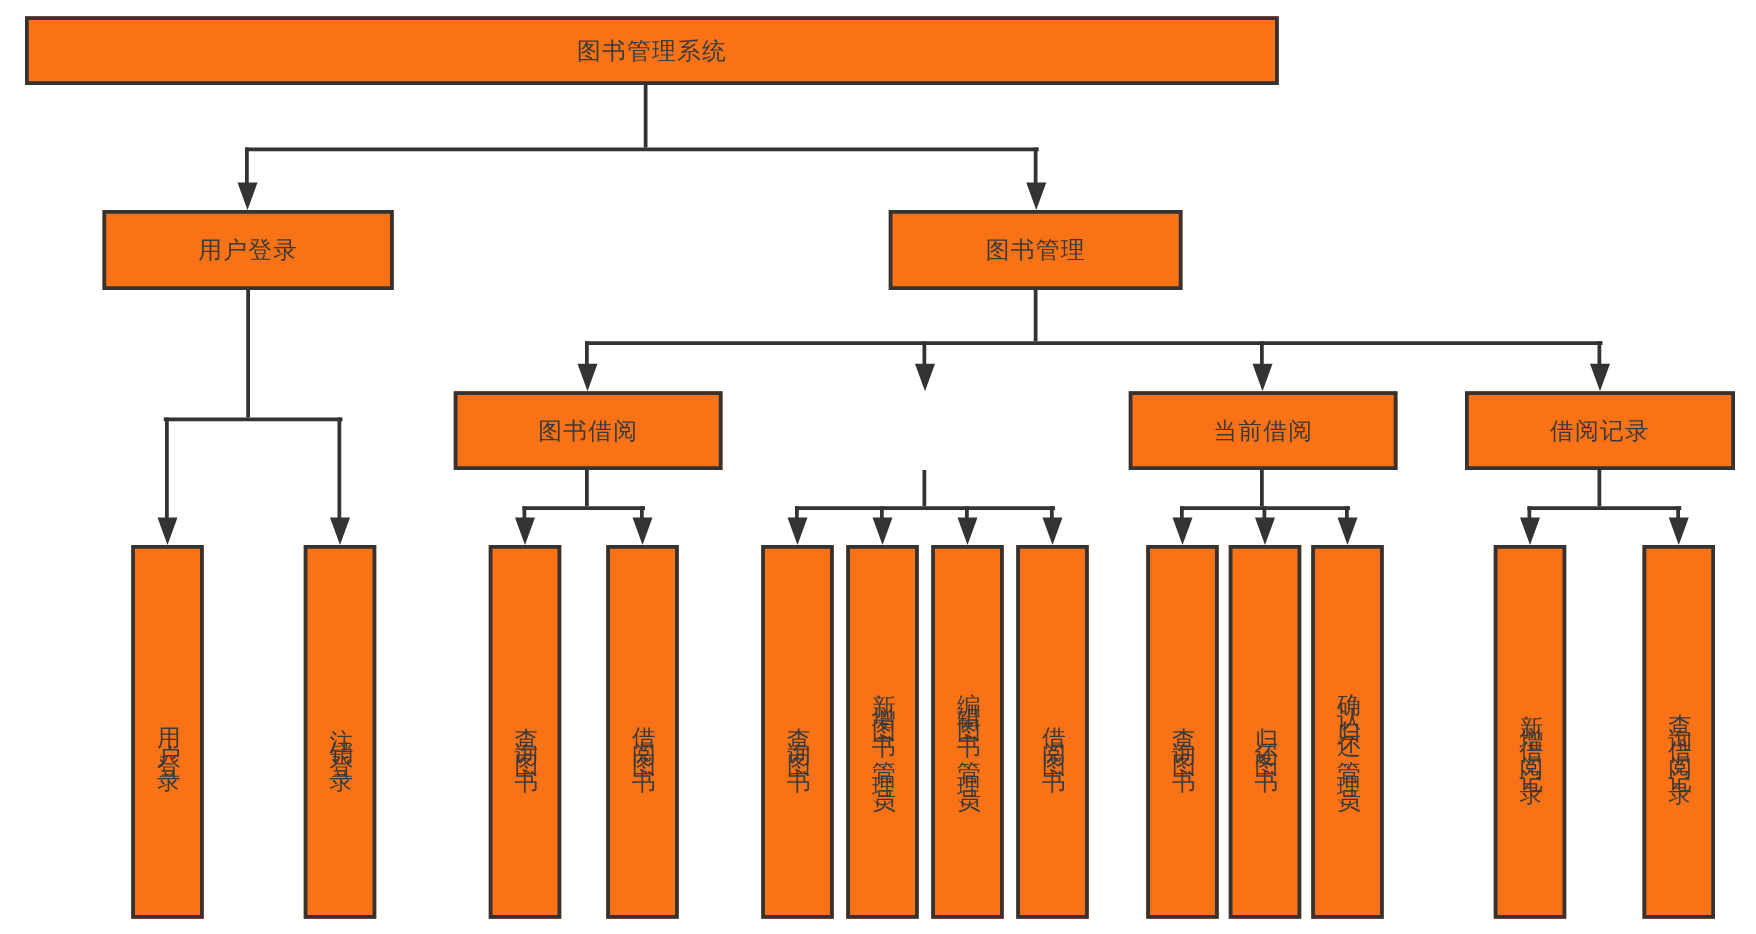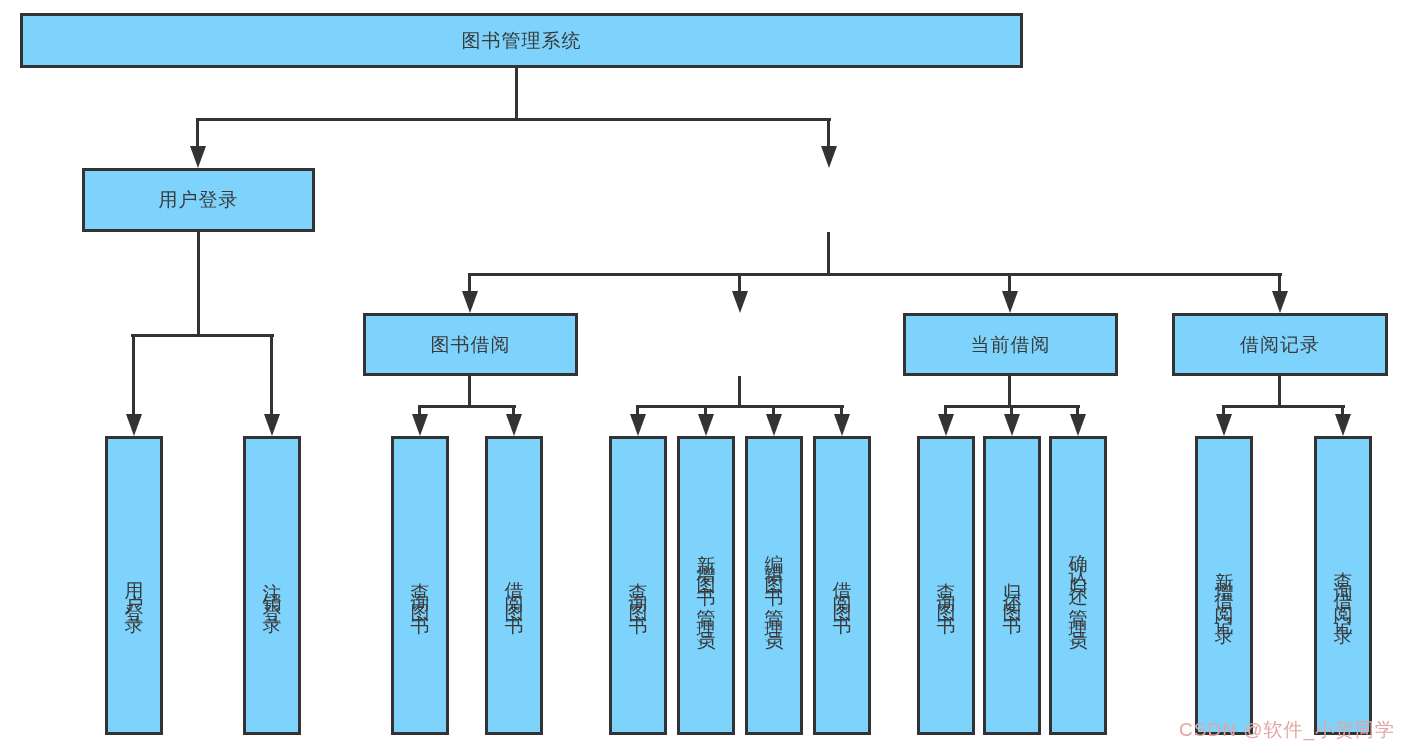--- a/index.html
+++ b/index.html
@@ -7,21 +7,21 @@
     position:relative;
     width:1405px;height:747px;
     background:#ffffff;
     font-family:"Liberation Sans","DejaVu Sans",sans-serif;
     overflow:hidden;
   }
   .node{
     position:absolute;
     box-sizing:border-box;
     border:3px solid #333333;
-    background:#7dd3fc;
+    background:#f97316;
     display:flex;
     align-items:center;
     justify-content:center;
     font-size:19px;
     color:#3a3a3a;
     letter-spacing:1px;
     text-align:center;
   }
   .node-v{
     writing-mode:vertical-rl;
@@ -113,20 +113,21 @@
   <div class="vline" style="left:1278px;top:376px;height:29px;"></div>
   <div class="hline" style="left:1222px;top:405px;width:123px;"></div>
   <div class="vline" style="left:1222px;top:405px;height:10px;"></div>
   <div class="vline" style="left:1341px;top:405px;height:10px;"></div>
   <div class="arrow" style="left:1216px;top:414px;"></div>
   <div class="arrow" style="left:1335px;top:414px;"></div>
 
   <div class="node" style="left:20px;top:13px;width:1003px;height:55px;">图书管理系统</div>
 
   <div class="node" style="left:82px;top:168px;width:233px;height:64px;">用户登录</div>
+  <div class="node" style="left:711px;top:168px;width:235px;height:64px;">图书管理</div>
 
   <div class="node" style="left:363px;top:313px;width:215px;height:63px;">图书借阅</div>
   <div class="node" style="left:1172px;top:313px;width:216px;height:63px;">借阅记录</div>
   <div class="node" style="left:903px;top:313px;width:215px;height:63px;">当前借阅</div>
 
   <div class="node node-v" style="left:105px;top:436px;width:58px;height:299px;">用户登录</div>
   <div class="node node-v" style="left:243px;top:436px;width:58px;height:299px;">注销登录</div>
 
   <div class="node node-v" style="left:391px;top:436px;width:58px;height:299px;">查询图书</div>
   <div class="node node-v" style="left:485px;top:436px;width:58px;height:299px;">借阅图书</div>
@@ -136,15 +137,14 @@
   <div class="node node-v" style="left:745px;top:436px;width:58px;height:299px;">编辑图书（管理员）</div>
   <div class="node node-v" style="left:813px;top:436px;width:58px;height:299px;">借阅图书</div>
 
   <div class="node node-v" style="left:917px;top:436px;width:58px;height:299px;">查询图书</div>
   <div class="node node-v" style="left:983px;top:436px;width:58px;height:299px;">归还图书</div>
   <div class="node node-v" style="left:1049px;top:436px;width:58px;height:299px;">确认归还（管理员）</div>
 
   <div class="node node-v" style="left:1195px;top:436px;width:58px;height:299px;">新增借阅记录</div>
   <div class="node node-v" style="left:1314px;top:436px;width:58px;height:299px;">查询借阅记录</div>
 
-  <div class="watermark">CSDN @软件_小贺同学</div>
 
 </div>
 
 </body></html>

